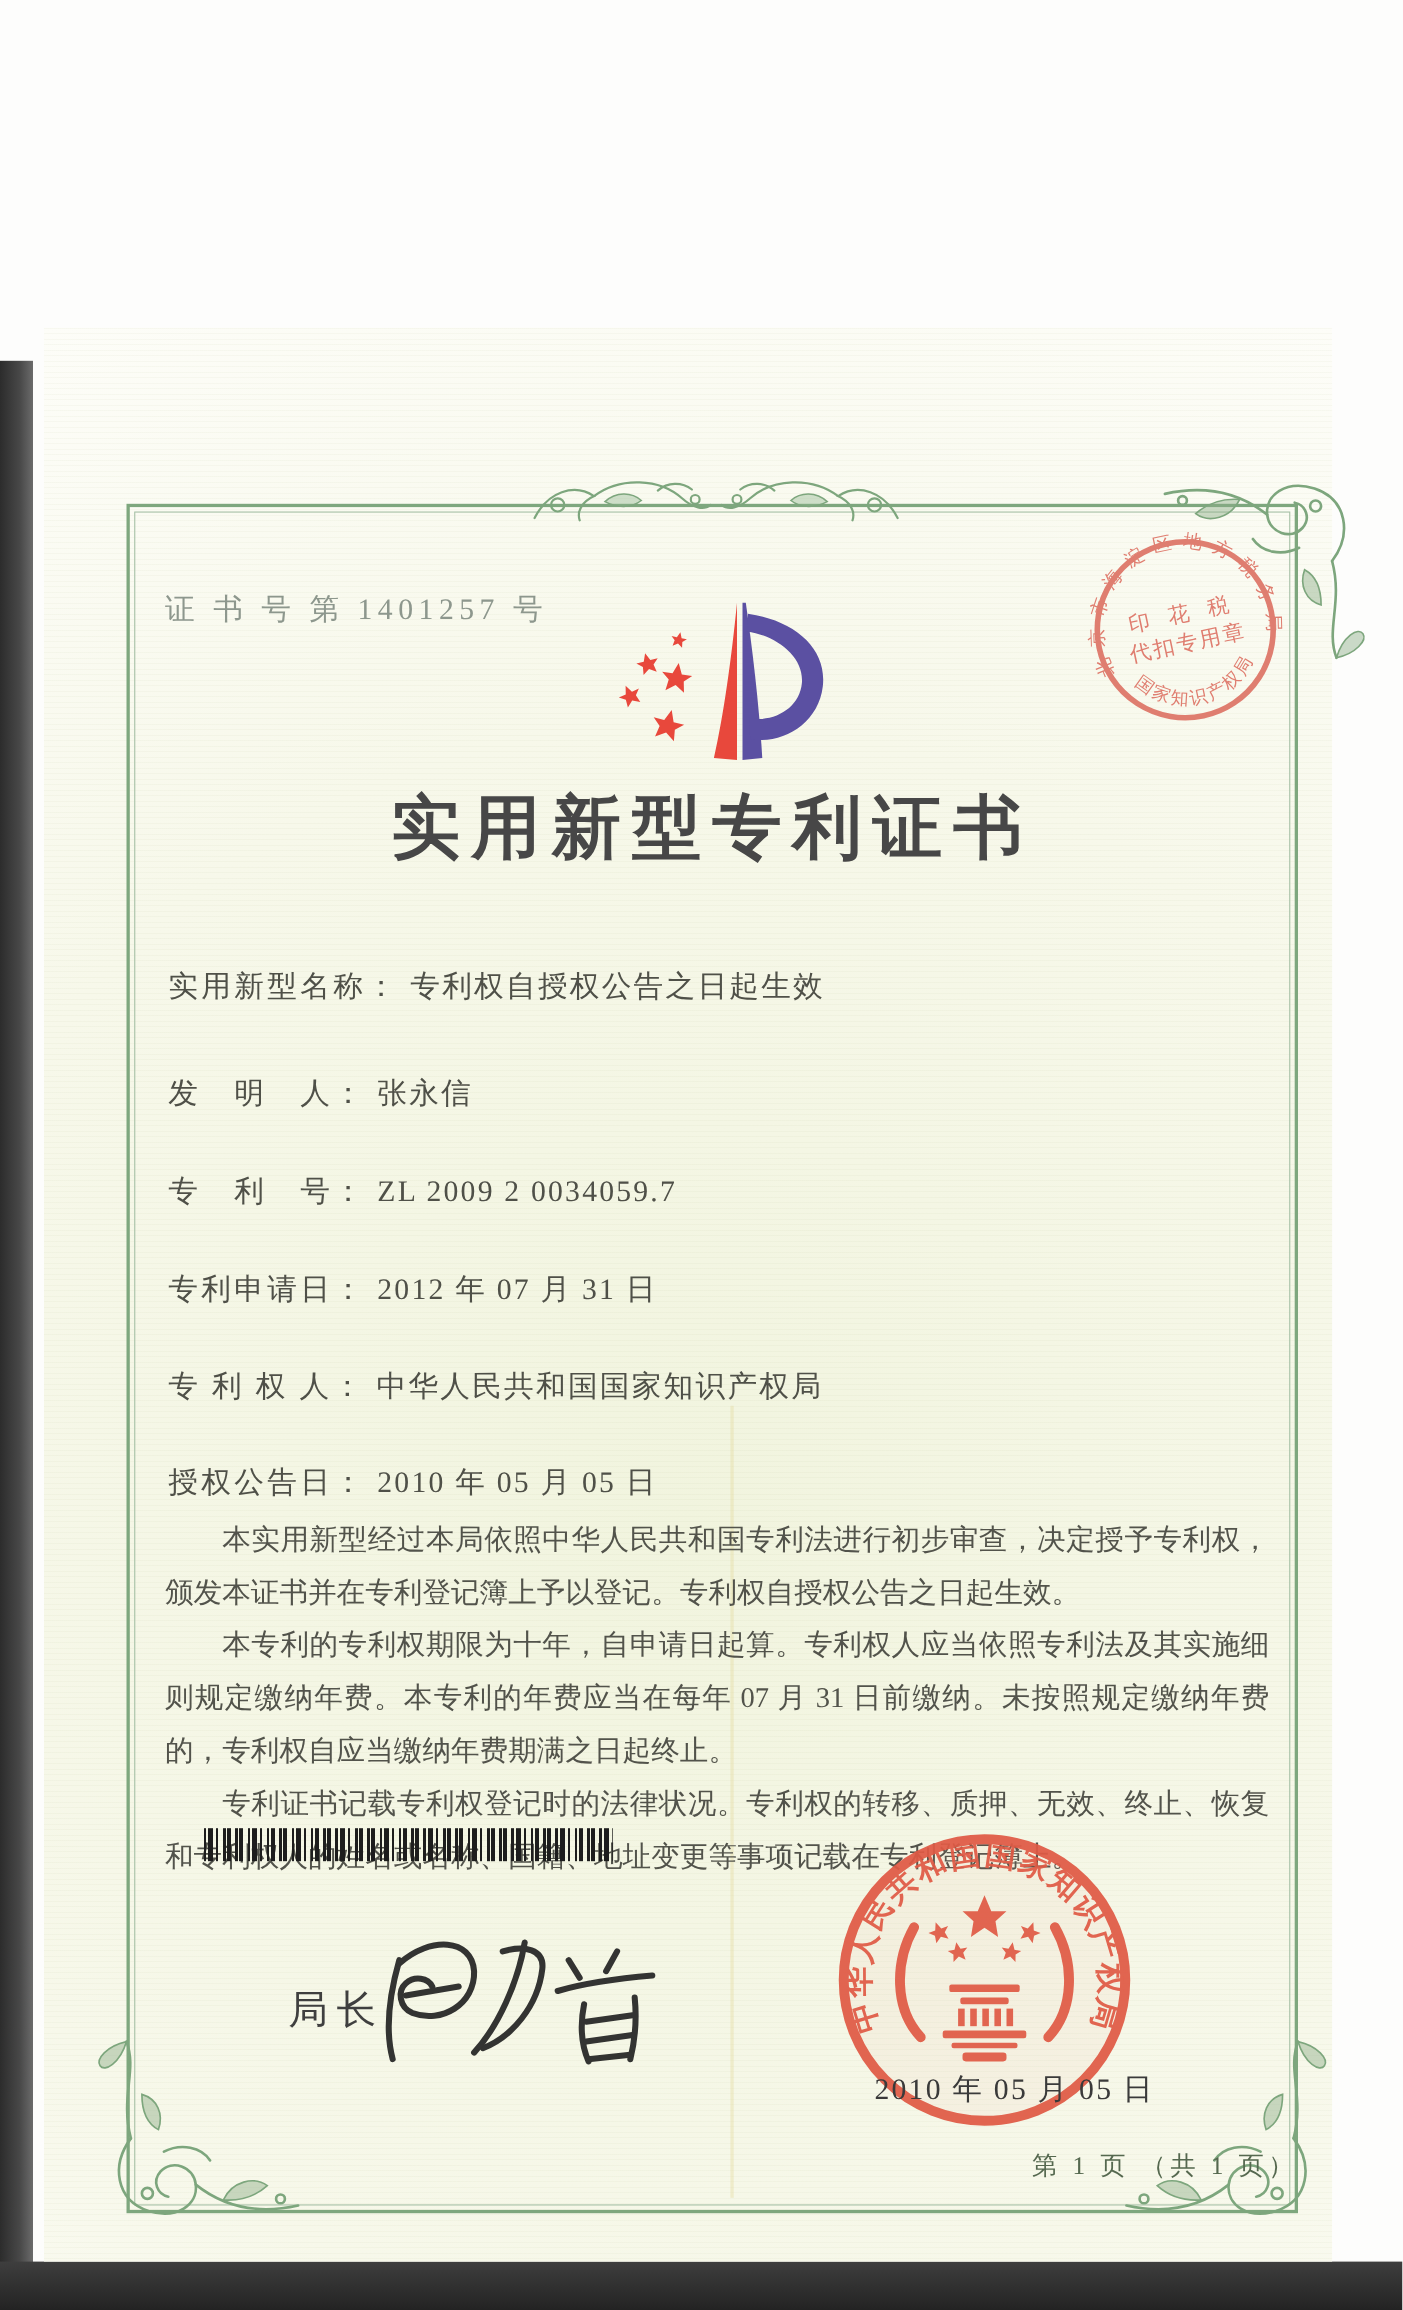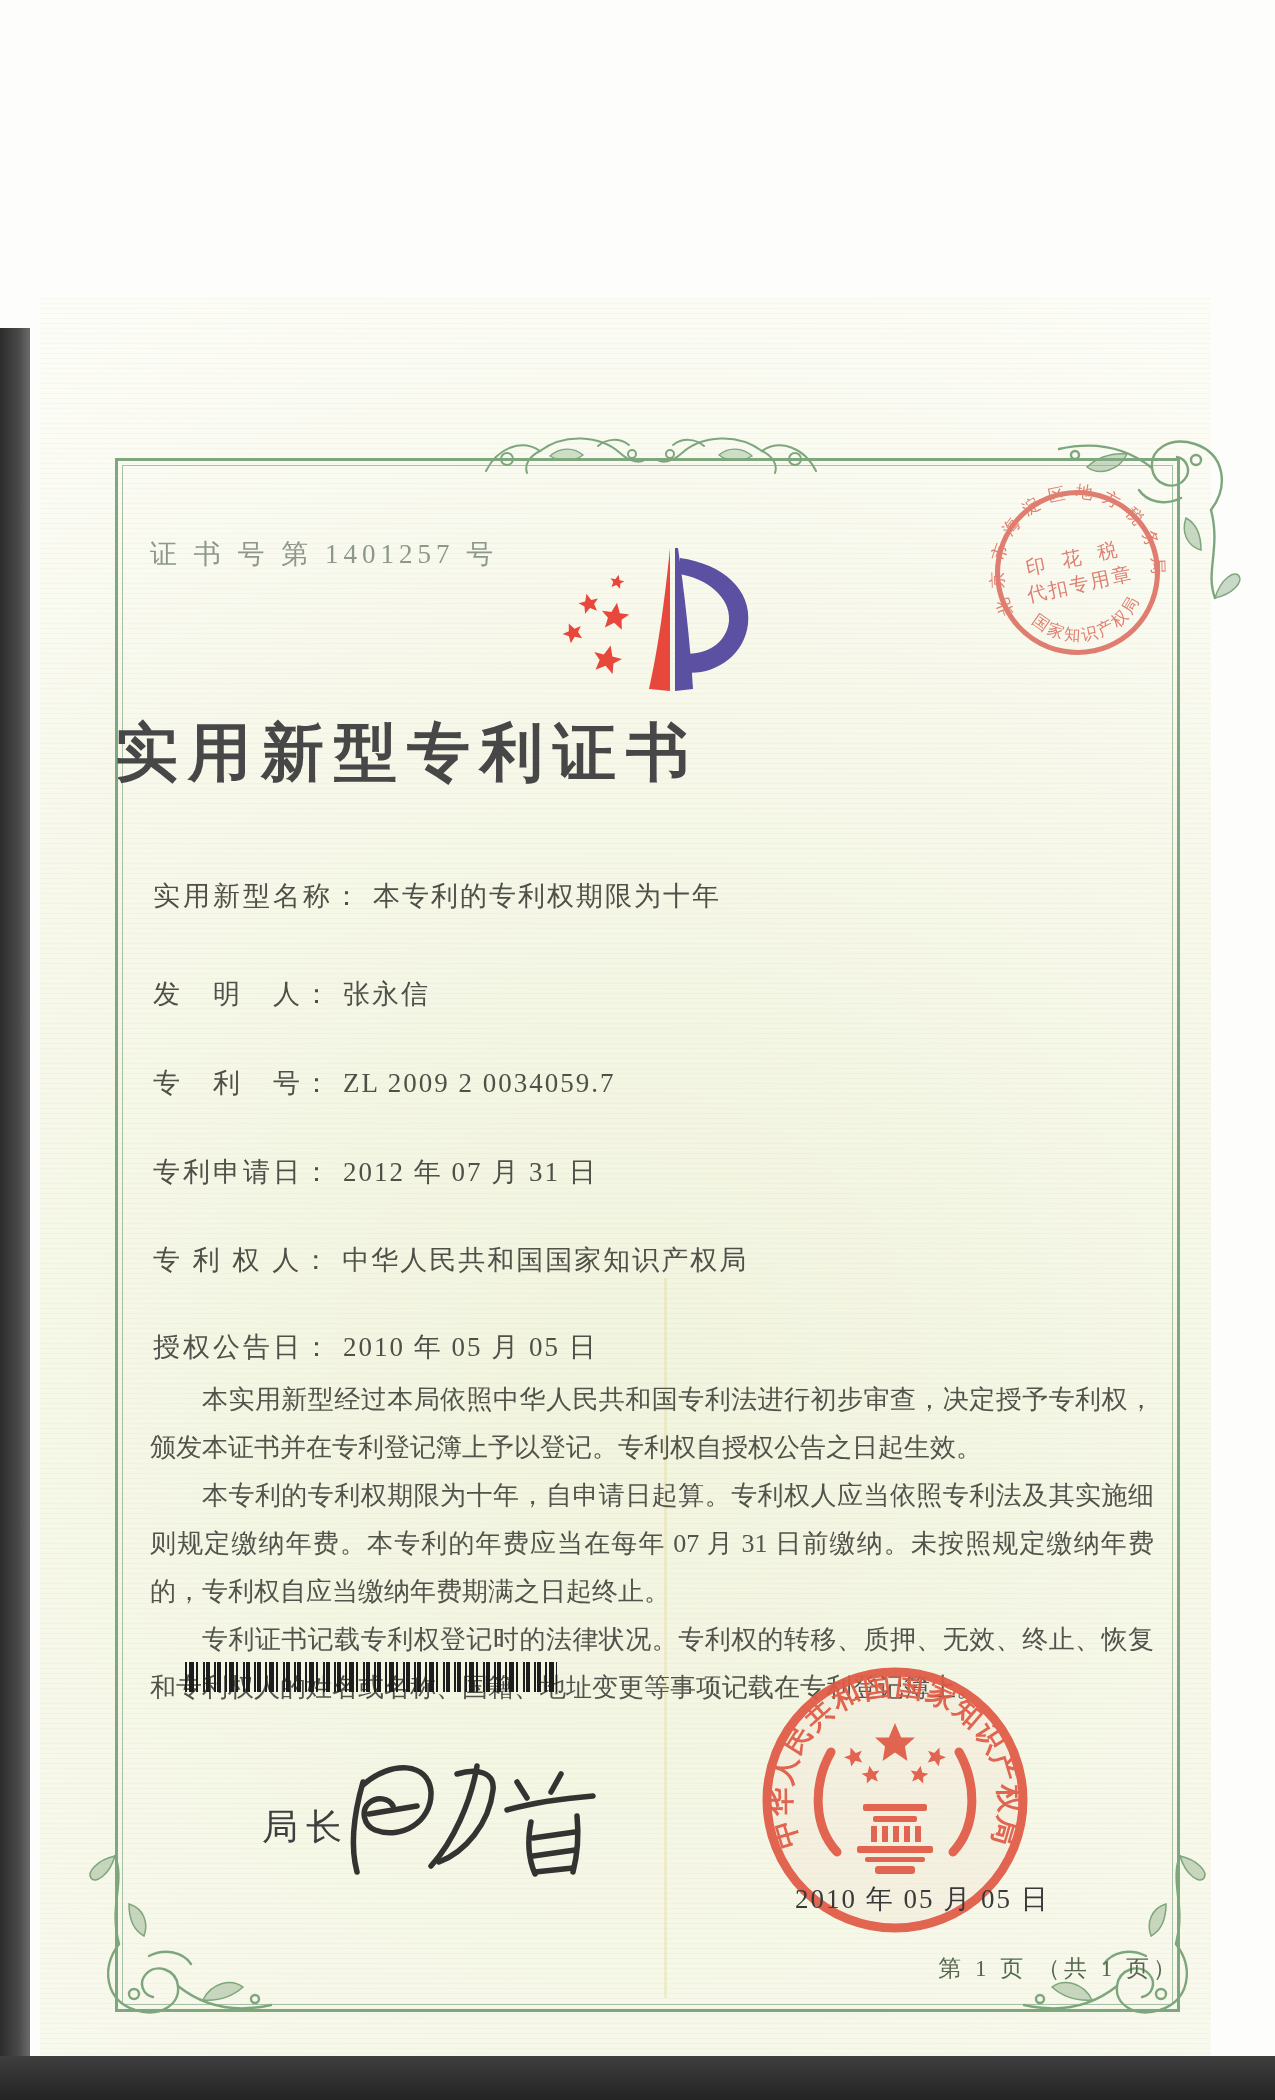--- a/index.html
+++ b/index.html
@@ -20,21 +20,21 @@
     background:rgba(226,214,150,.35)}
   
   .border-outer{position:absolute;left:75px;top:160px;width:1065px;height:1554px;
     border:3px solid #7ea77e}
   .border-inner{position:absolute;inset:4px;border:1px solid #a6c0a6}
   
   .orn{position:absolute;color:#7da67d}
   
   #cert-no{position:absolute;left:110px;top:238px;font-size:27px;color:#8d978d;letter-spacing:5px;white-space:nowrap}
   #logo{position:absolute;left:513px;top:242px}
-  #title{position:absolute;left:75px;top:412px;width:1065px;text-align:left;
+  #title{position:absolute;left:75px;top:412px;width:1065px;text-align:center;
     font-size:63px;font-weight:600;color:#474747;letter-spacing:10px;white-space:nowrap}
   
   .field{position:absolute;left:113px;font-size:27px;color:#4f5048;white-space:nowrap}
   .field .lbl{letter-spacing:3px}
   .field .val{margin-left:10px;letter-spacing:2px}
   
   #body-text{position:absolute;left:110px;top:1078px;width:1004px;
     font-size:26px;line-height:48px;color:#52534b;text-align:justify}
   #body-text p{text-indent:2em}
   
@@ -121,21 +121,21 @@
       <use href="#st" transform="translate(54,120) scale(1.5) rotate(14)"></use>
     </g>
     <path d="M117,8 C112,58 105,110 96,149 L117,151 Z" fill="#e8483c"></path>
     <path d="M122,8 L122,151 L140,149 C137,100 131,50 125,8 Z" fill="#5b50a2"></path>
     <path d="M127,18 C170,24 199,50 195,84 C191,118 158,137 129,132 L128,113 C152,117 174,103 176,81 C178,57 153,38 126,34 Z" fill="#5b50a2"></path>
   </svg>
 
   <div id="title">实用新型专利证书</div>
 
   <div class="field" style="top:580px">
-    <span class="lbl">实用新型名称：</span><span class="val">本专利的专利权期限为十年</span>
+    <span class="lbl">实用新型名称：</span><span class="val">专利权自授权公告之日起生效</span>
   </div>
   <div class="field" style="top:678px">
     <span class="lbl">发　明　人：</span><span class="val">张永信</span>
   </div>
   <div class="field" style="top:767px">
     <span class="lbl">专　利　号：</span><span class="val">ZL 2009 2 0034059.7</span>
   </div>
   <div class="field" style="top:856px">
     <span class="lbl">专利申请日：</span><span class="val">2012 年 07 月 31 日</span>
   </div>

